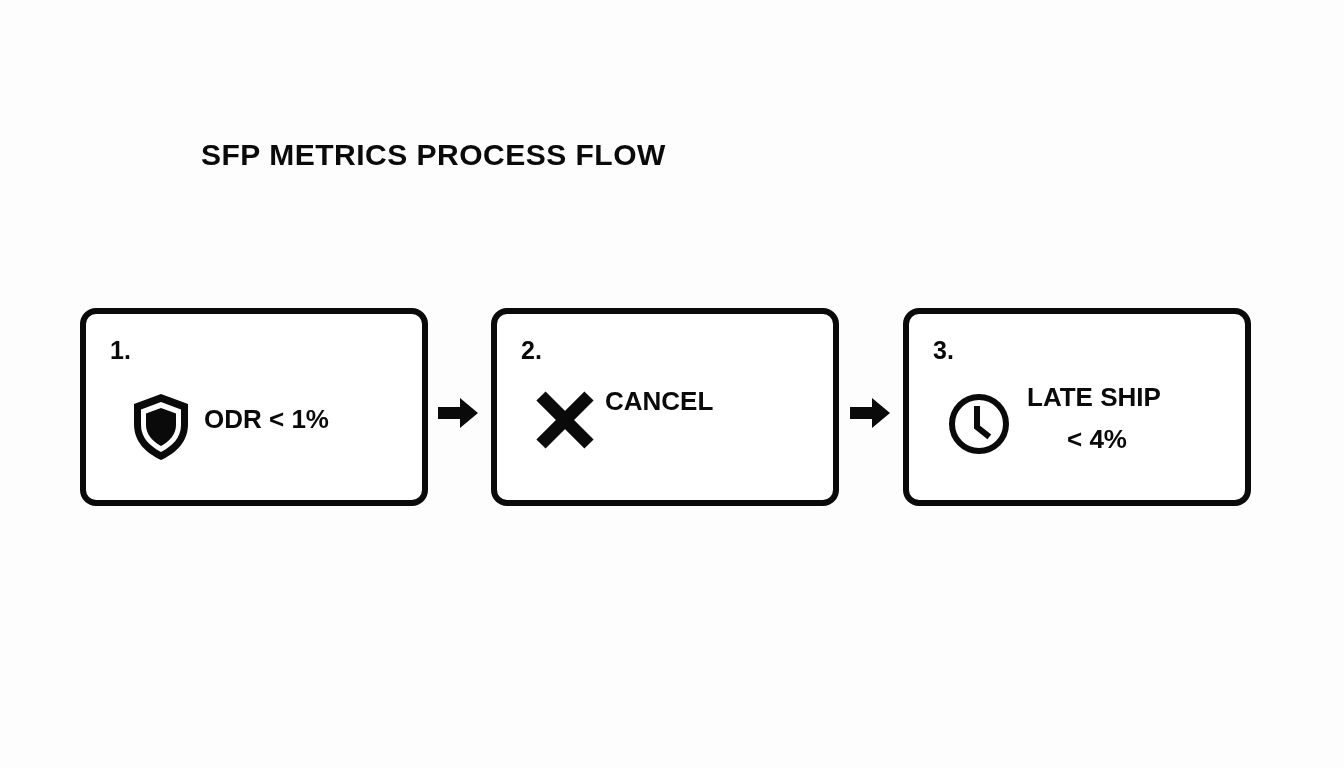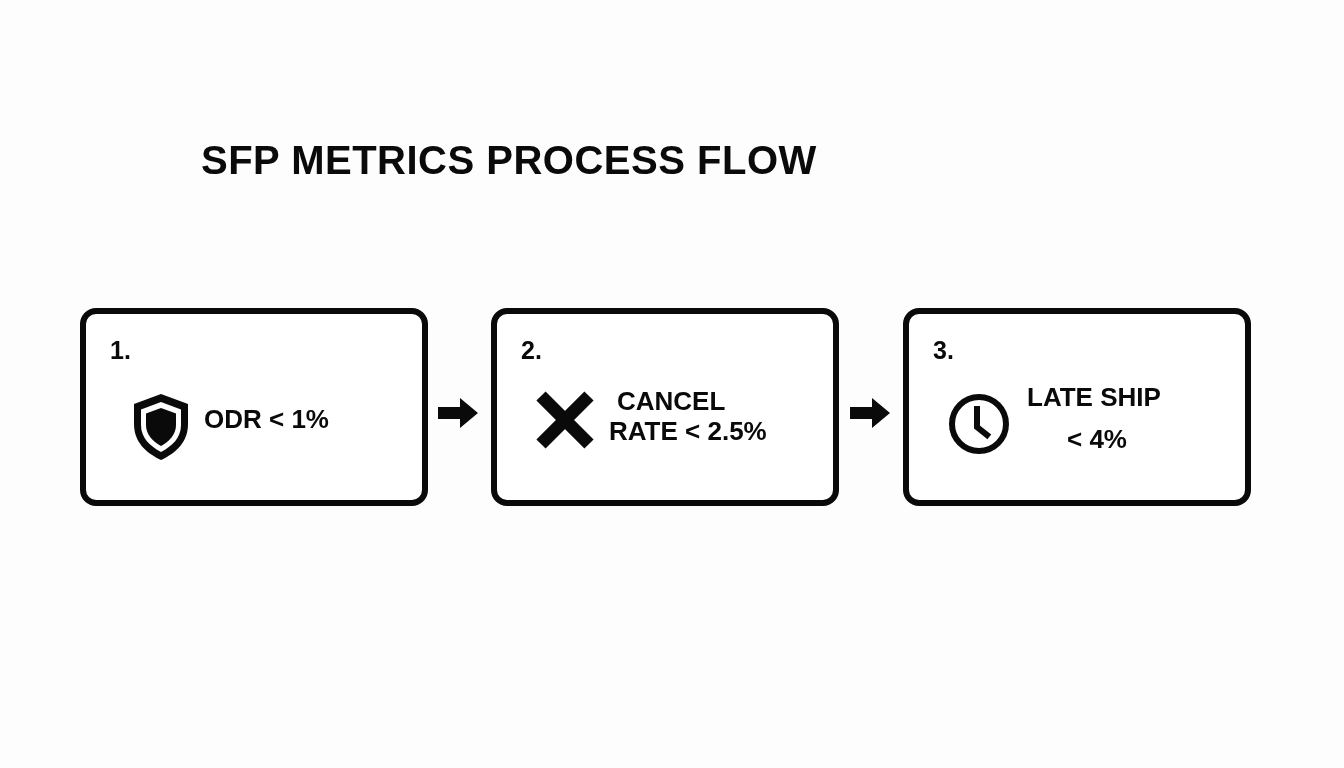--- a/index.html
+++ b/index.html
@@ -1,21 +1,21 @@
 <!DOCTYPE html>
 <html><head>
   <meta charset="utf-8">
   <style>
     html, body { margin: 0; padding: 0; }
     body {
       width: 1344px; height: 768px; background: #fdfdfd; position: relative; overflow: hidden;
       font-family: "Liberation Sans", "DejaVu Sans", sans-serif; color: #0a0a0a;
     }
     .title {
-      position: absolute; left: 201px; top: 138px; font-size: 40px; font-weight: 700;
+      position: absolute; left: 201px; top: 138px; font-size: 30px; font-weight: 700;
       letter-spacing: 0.5px; white-space: nowrap;
     }
     .box {
       position: absolute; top: 308px; width: 336px; height: 186px;
       border: 6px solid #0a0a0a; border-radius: 16px; background: #fff; box-sizing: content-box;
     }
     .num { position: absolute; left: 24px; top: 22px; font-size: 25px; font-weight: 700; }
     .icon { position: absolute; }
     .label { position: absolute; font-size: 26px; font-weight: 700; line-height: 30px; white-space: nowrap; }
     .arrow { position: absolute; top: 398px; width: 40px; height: 30px; }
@@ -37,22 +37,21 @@
 
 <svg class="arrow" style="left:438px;" viewBox="0 0 40 30">
   <path d="M0 9 L22 9 L22 0 L40 15 L22 30 L22 21 L0 21 Z" fill="#0a0a0a"></path>
 </svg>
 
 <div class="box" style="left:491px;">
   <div class="num">2.</div>
   <svg class="icon" style="left:38px;top:76px;" width="60" height="60" viewBox="0 0 60 60">
     <path d="M6 6 L54 54 M54 6 L6 54" stroke="#0a0a0a" stroke-width="13"></path>
   </svg>
-  <div class="label" style="left:120px;top:72px;">CANCEL</div>
-  <div class="label" style="left:112px;top:102px;">RATE &lt; 2.5%</div>
+  <div class="label" style="left:108px;top:72px;">CANCEL</div>
 </div>
 
 <svg class="arrow" style="left:850px;" viewBox="0 0 40 30">
   <path d="M0 9 L22 9 L22 0 L40 15 L22 30 L22 21 L0 21 Z" fill="#0a0a0a"></path>
 </svg>
 
 <div class="box" style="left:903px;">
   <div class="num">3.</div>
   <svg class="icon" style="left:38px;top:78px;" width="64" height="64" viewBox="0 0 64 64">
     <circle cx="32" cy="32" r="27" fill="none" stroke="#0a0a0a" stroke-width="6"></circle>

